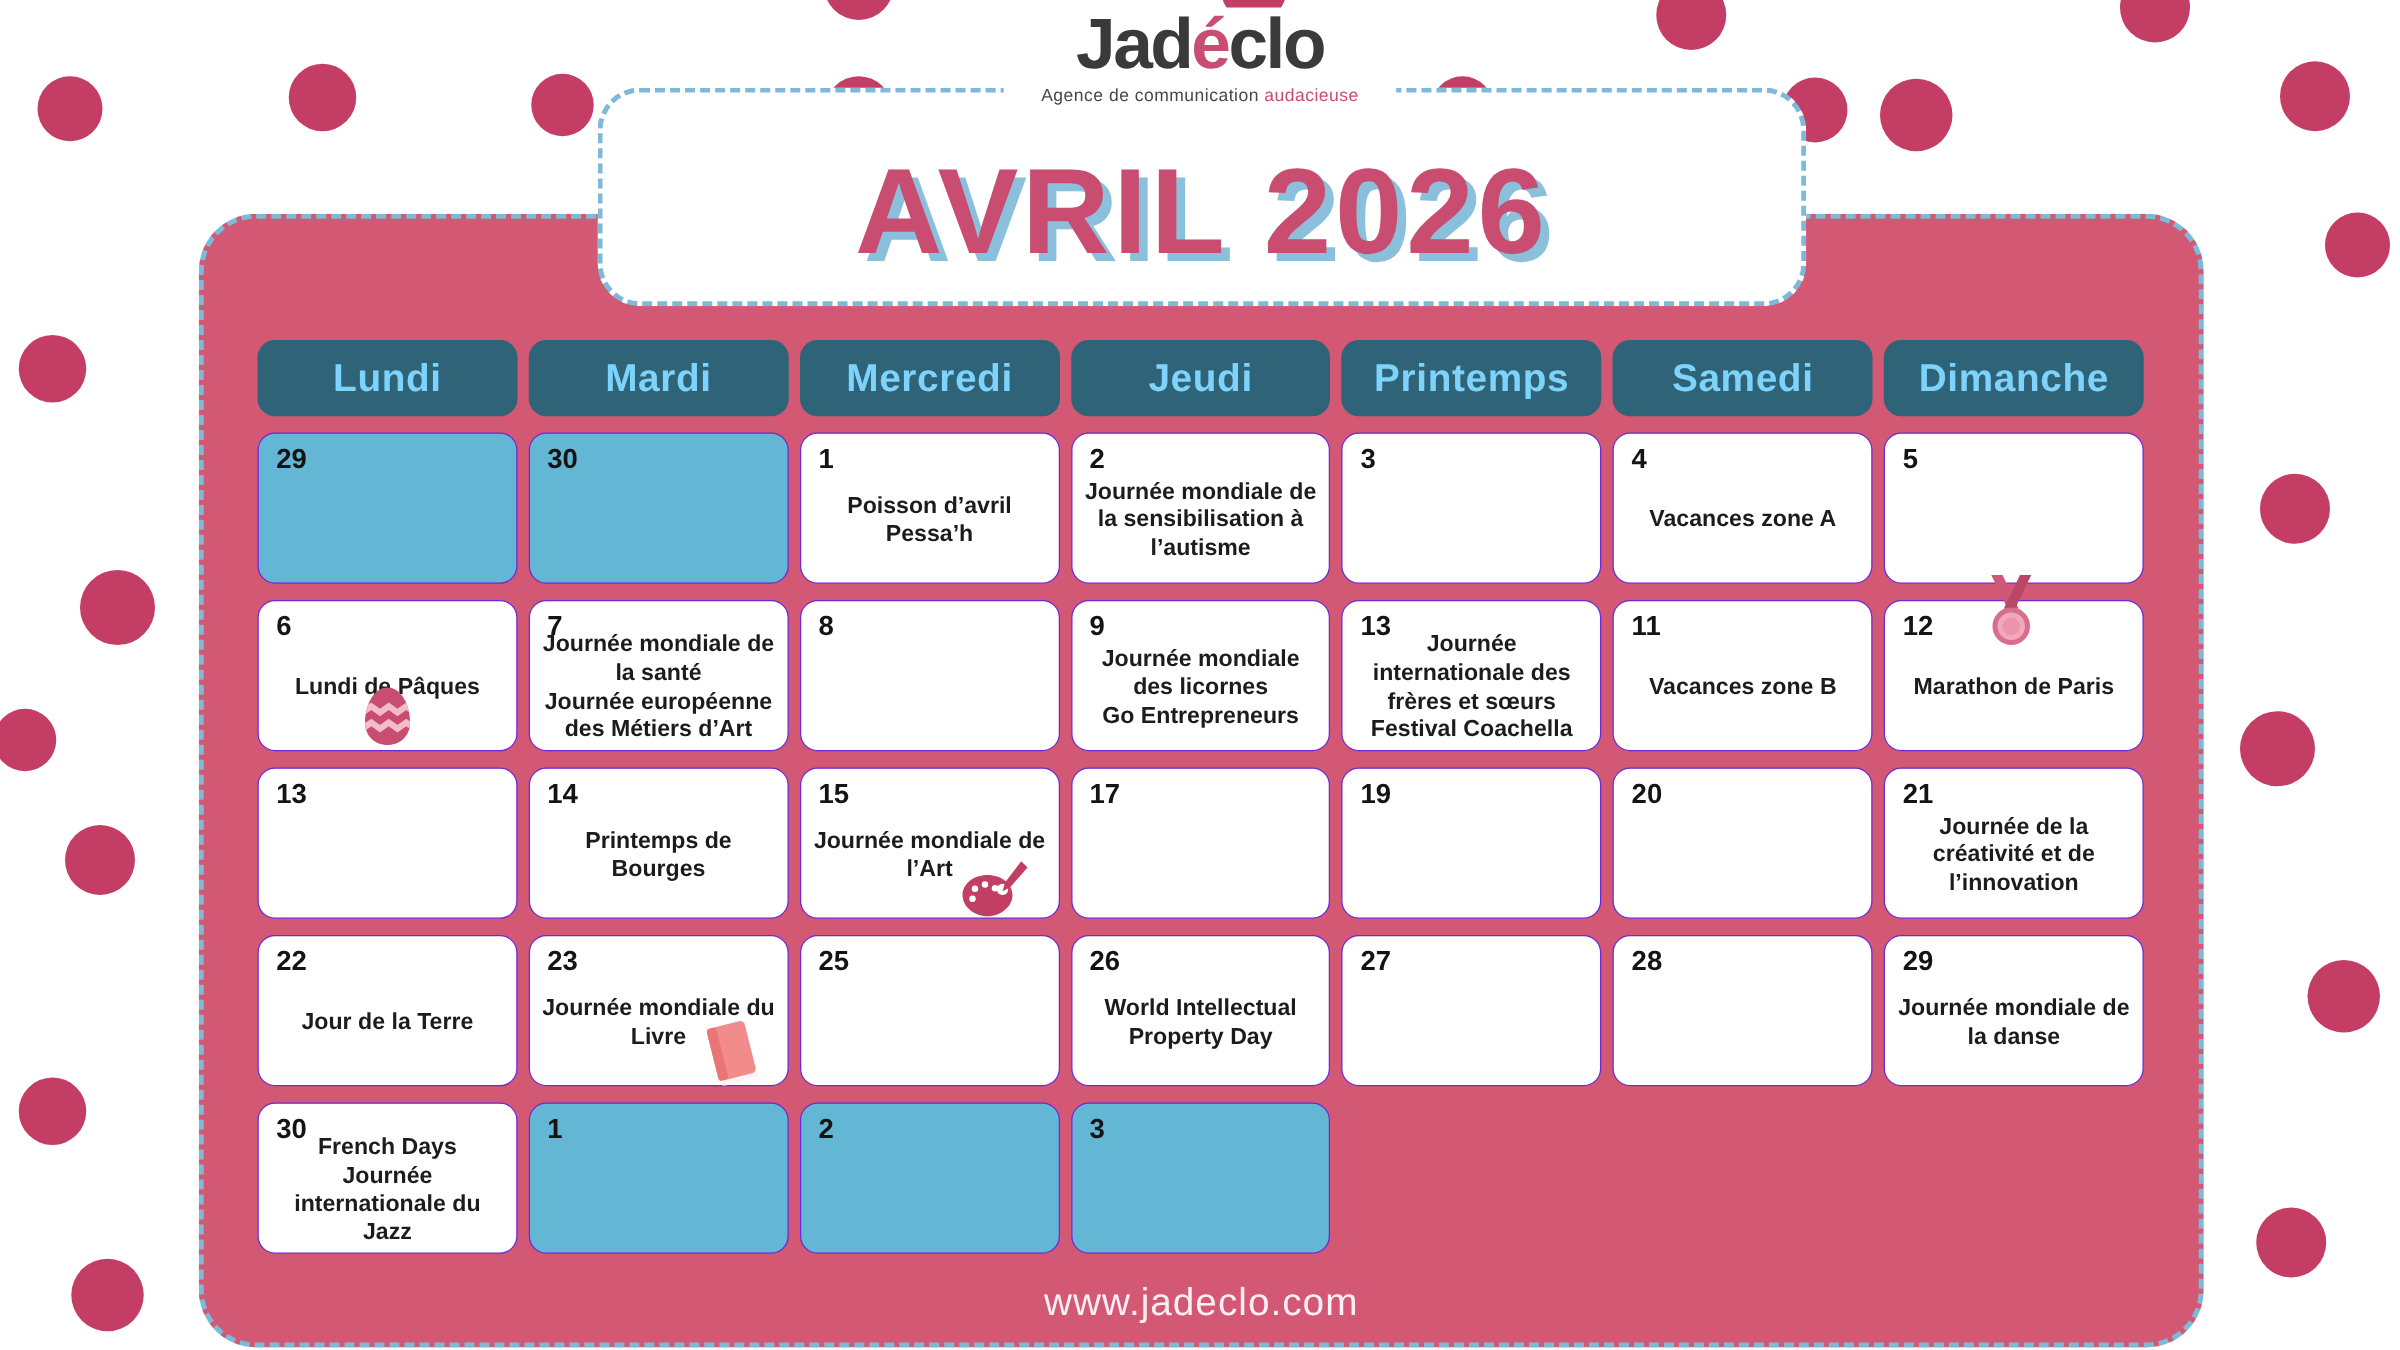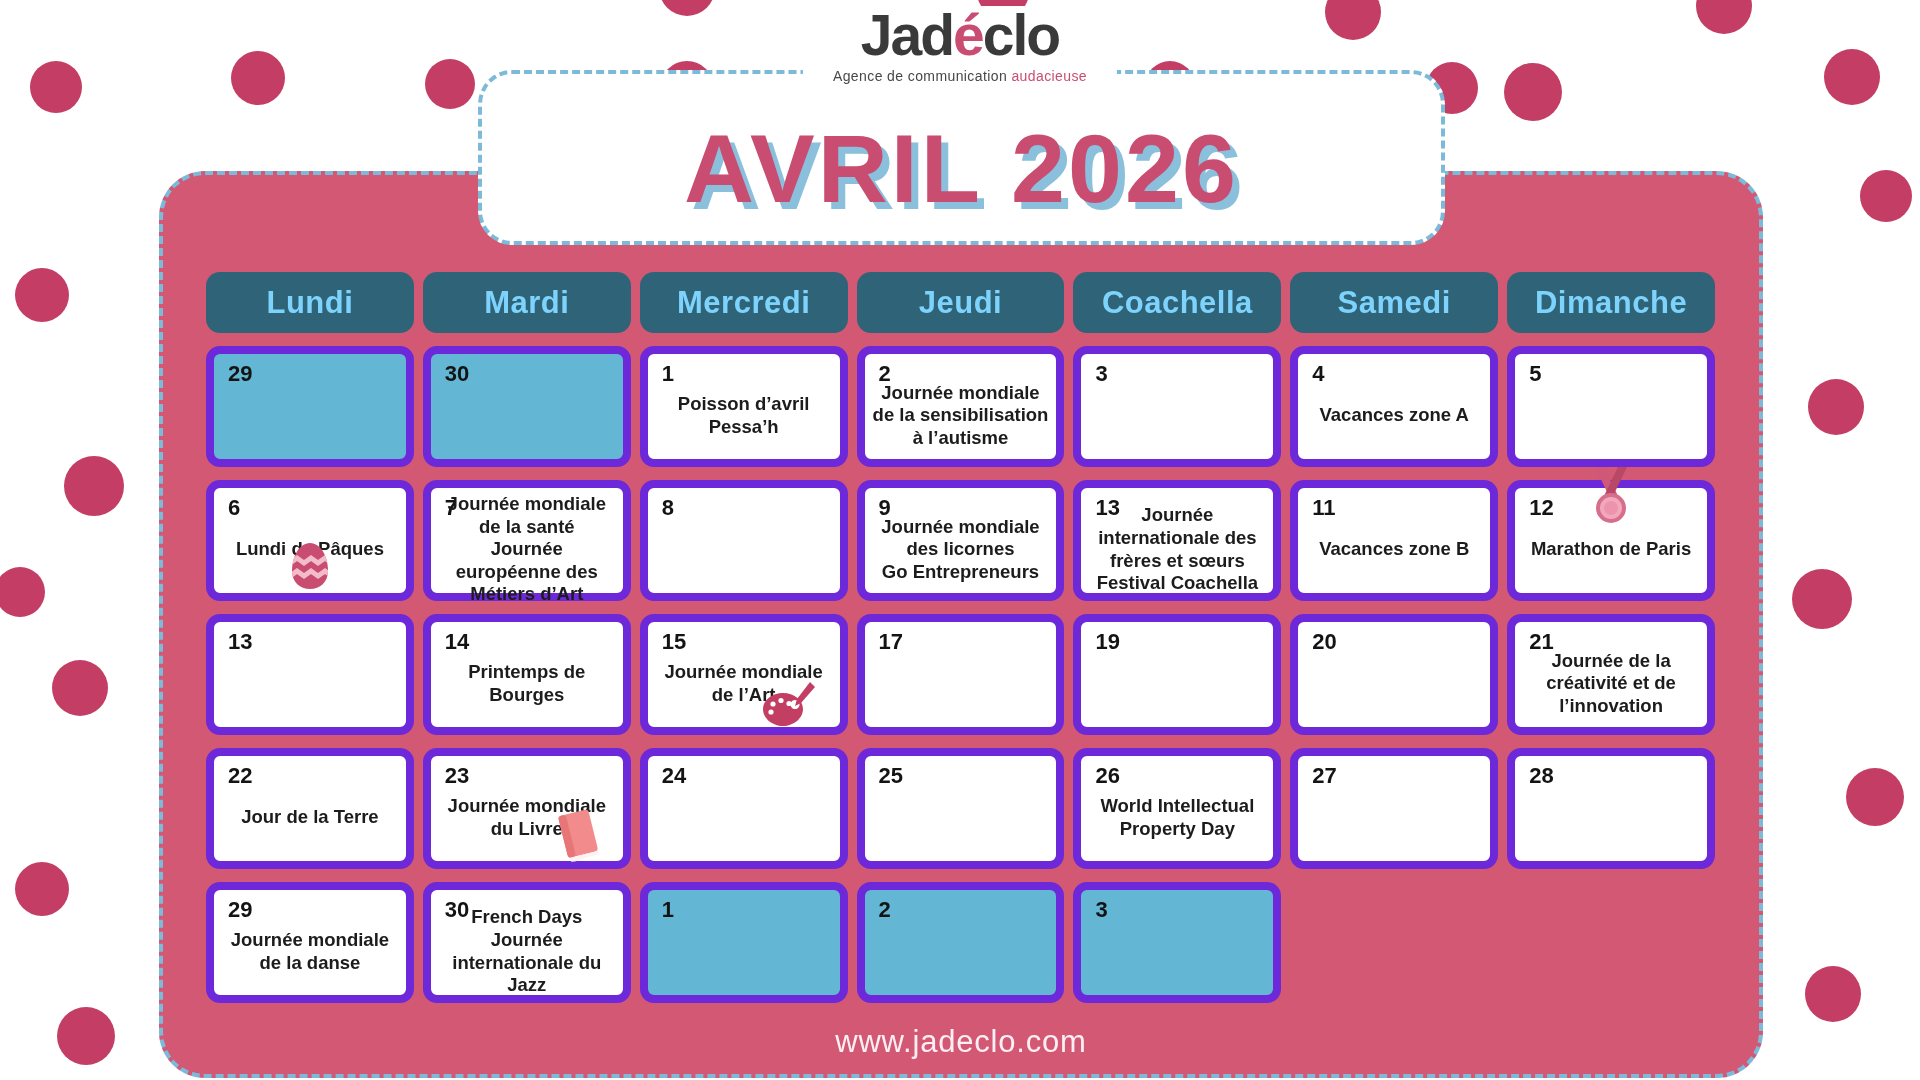--- a/index.html
+++ b/index.html
@@ -24,21 +24,21 @@
   .title{margin:15px;padding-top:22px;font-size:97px;font-weight:bold;letter-spacing:3px;
          color:var(--accent);text-shadow:7px 7px 0 var(--shadow);white-space:nowrap;}
 
   .calendar{position:absolute;left:159px;top:171px;width:1604px;height:907px;
             background:var(--pink);border:4px dashed var(--dash);border-radius:46px;z-index:1;}
   .grid{position:absolute;left:43px;top:97px;width:1509px;display:grid;
         grid-template-columns:repeat(7,1fr);grid-template-rows:61px repeat(5,121px);
         column-gap:9px;row-gap:13px;}
   .hcell{background:var(--teal);border-radius:14px;color:#7dd3fc;font-size:31px;font-weight:bold;
          display:flex;align-items:center;justify-content:center;letter-spacing:.5px;}
-  .cell{background:#fff;border-radius:14px;position:relative;border:8px solid #6d28d9;}
+  .cell{background:#fff;border-radius:14px;position:relative;border:1px solid #6d28d9;}
   .cell.out{background:var(--blue);}
   .num{position:absolute;top:7px;left:14px;font-size:22px;font-weight:bold;color:#141414;}
   .events{position:absolute;inset:0;display:flex;flex-direction:column;justify-content:center;
           align-items:center;padding:24px 7px 6px;font-size:18.5px;font-weight:bold;
           color:#1c1c1c;line-height:1.22;text-align:center;}
   .icon{position:absolute;line-height:0;}
   .icon-egg{left:50%;transform:translateX(-50%);bottom:3px;}
   .icon-medal{left:38%;top:-21px;}
   .icon-palette{right:24px;bottom:0;}
   .icon-book{right:18px;bottom:-2px;}
@@ -83,21 +83,21 @@
 <div class="title-box">
   <h1 class="title">AVRIL 2026</h1>
 </div>
 
 <div class="calendar">
   <div class="grid" id="grid">
       <div class="hcell">Lundi</div>
       <div class="hcell">Mardi</div>
       <div class="hcell">Mercredi</div>
       <div class="hcell">Jeudi</div>
-      <div class="hcell">Coachella</div>
+      <div class="hcell">Printemps</div>
       <div class="hcell">Samedi</div>
       <div class="hcell">Dimanche</div>
       <div class="cell out">
         <span class="num">29</span>
       </div>
       <div class="cell out">
         <span class="num">30</span>
       </div>
       <div class="cell">
         <span class="num">1</span>
@@ -235,23 +235,20 @@
         </div>
         <span class="icon icon-book"><svg width="52" height="56" viewBox="0 0 52 56">
             <g transform="rotate(-14 26 28)">
               <rect x="10" y="5" width="31" height="43" rx="4" fill="#f28b8b"></rect>
               <rect x="10" y="5" width="8" height="43" rx="3" fill="#e97676"></rect>
               <path d="M12 48 L41 48 L41 52 C31 50 21 54 12 52 Z" fill="#fdf3f3"></path>
             </g>
           </svg></span>
       </div>
       <div class="cell">
-        <span class="num">24</span>
-      </div>
-      <div class="cell">
         <span class="num">25</span>
       </div>
       <div class="cell">
         <span class="num">26</span>
         <div class="events">
           <div>World Intellectual Property Day</div>
         </div>
       </div>
       <div class="cell">
         <span class="num">27</span>

